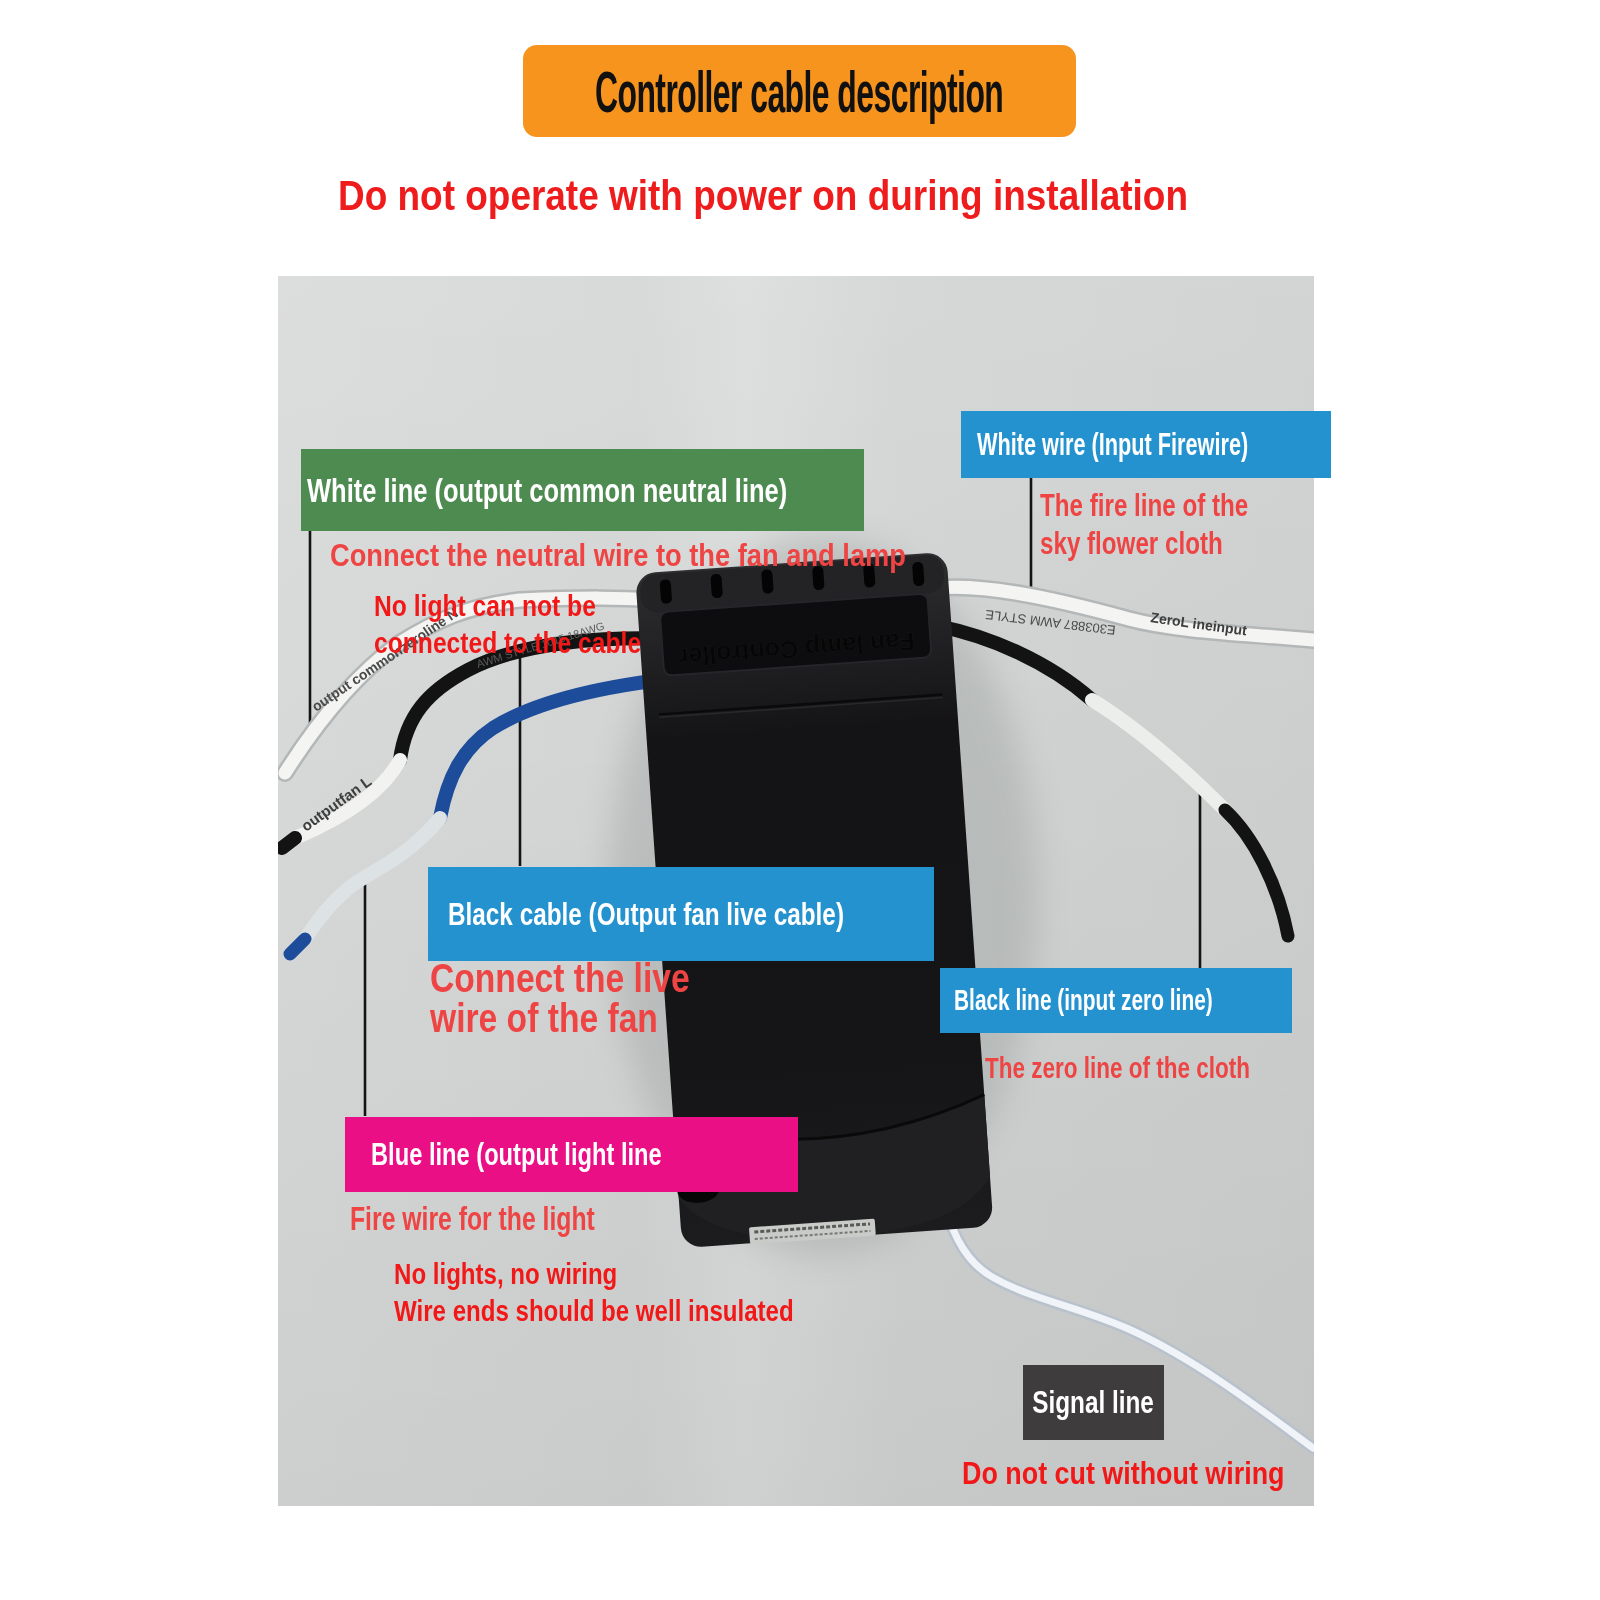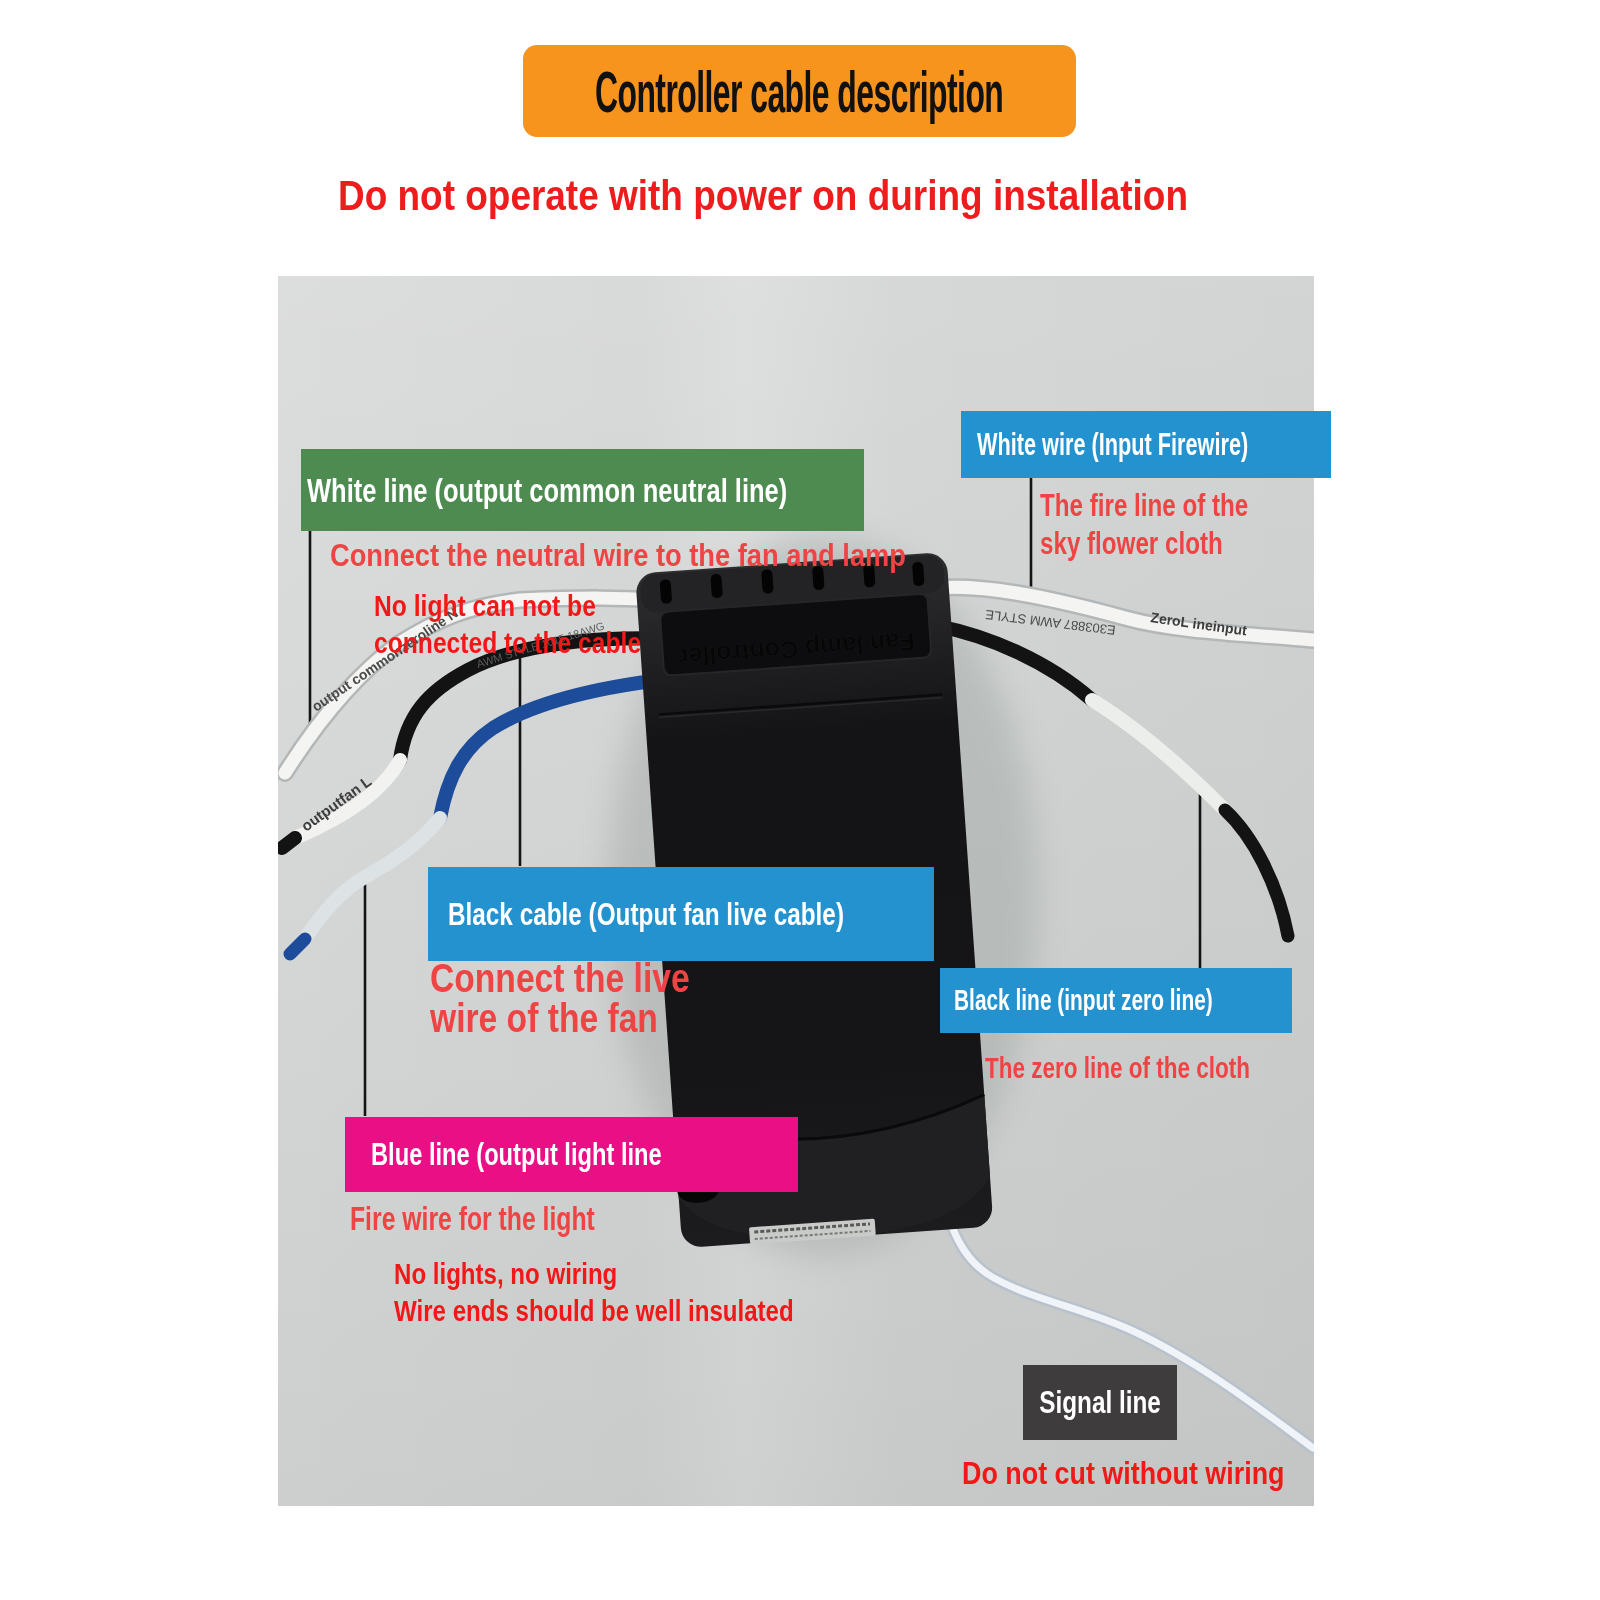--- a/index.html
+++ b/index.html
@@ -28,21 +28,21 @@
   .tag-green{left:301px;top:449px;width:557px;height:82px;background:#4e8b51;padding-left:6px;}
   .tag-green span{font-size:34px;transform:scaleX(.75);}
   .tag-fire{left:937px;top:411px;width:354px;height:67px;background:#2492cf;padding-left:16px;margin-left:24px;}
   .tag-fire span{font-size:31px;transform:scaleX(.70);}
   .tag-fan{left:428px;top:867px;width:486px;height:94px;background:#2492cf;padding-left:20px;}
   .tag-fan span{font-size:32px;transform:scaleX(.76);}
   .tag-zero{left:940px;top:968px;width:338px;height:65px;background:#2492cf;padding-left:14px;}
   .tag-zero span{font-size:29px;transform:scaleX(.72);}
   .tag-pink{left:305px;top:1117px;width:427px;height:75px;background:#eb0f86;padding-left:26px;margin-left:40px;}
   .tag-pink span{font-size:32px;transform:scaleX(.74);}
-  .tag-signal{left:1023px;top:1365px;width:154px;height:75px;background:#3f3c3d;justify-content:center;}
+  .tag-signal{left:1023px;top:1365px;width:141px;height:75px;background:#3f3c3d;justify-content:center;}
   .tag-signal span{font-size:32px;transform:scaleX(.76);transform-origin:center;}
 
   
   .blacktext{color:#ef4444;font-weight:bold;white-space:nowrap;}
   .blacktext span,.redtext span{display:inline-block;transform-origin:left center;white-space:nowrap;}
   .redtext{color:#f21818;font-weight:bold;white-space:nowrap;margin-left:44px;}
   .t-neutral-desc{left:330px;top:538px;font-size:31px;}
   .t-neutral-desc span{transform:scaleX(.88);}
   .t-neutral-warn{left:330px;top:588px;font-size:29px;line-height:37px;}
   .t-neutral-warn span{transform:scaleX(.85);}

